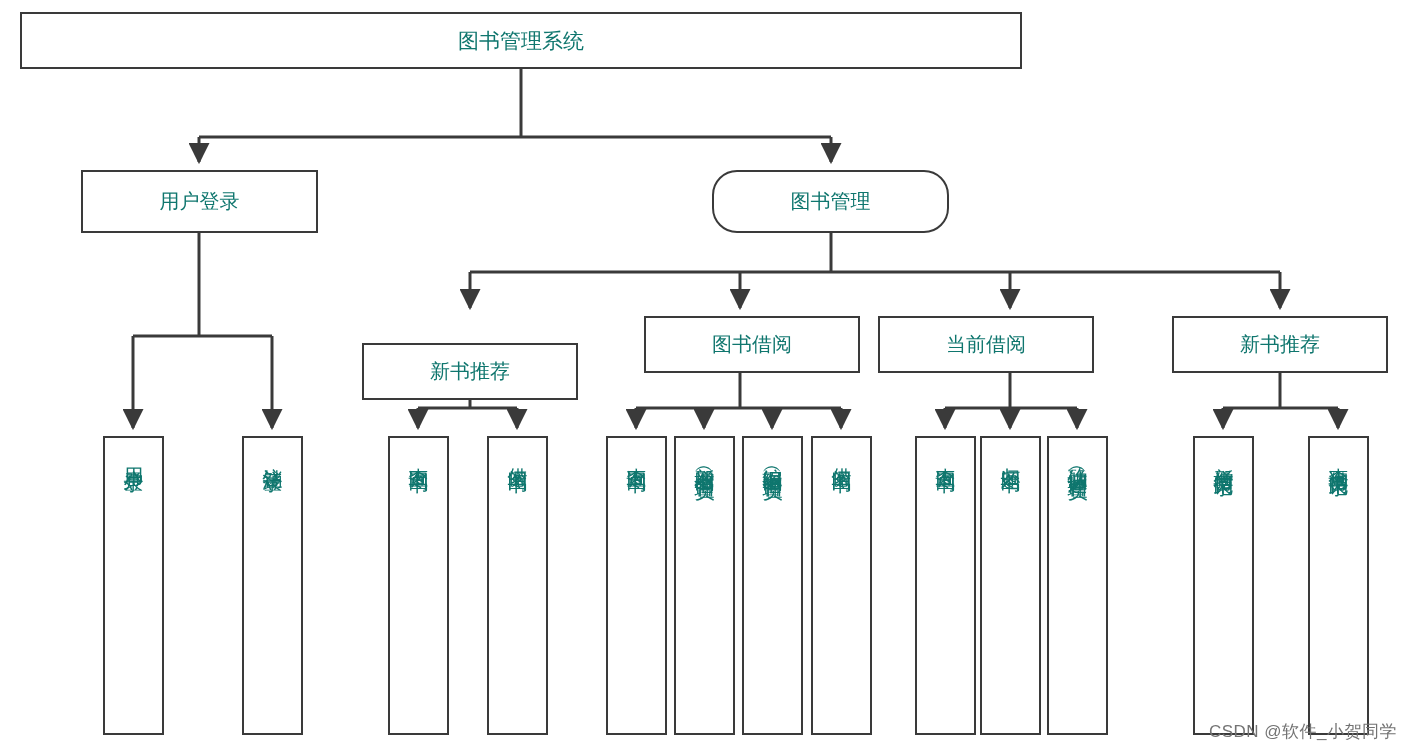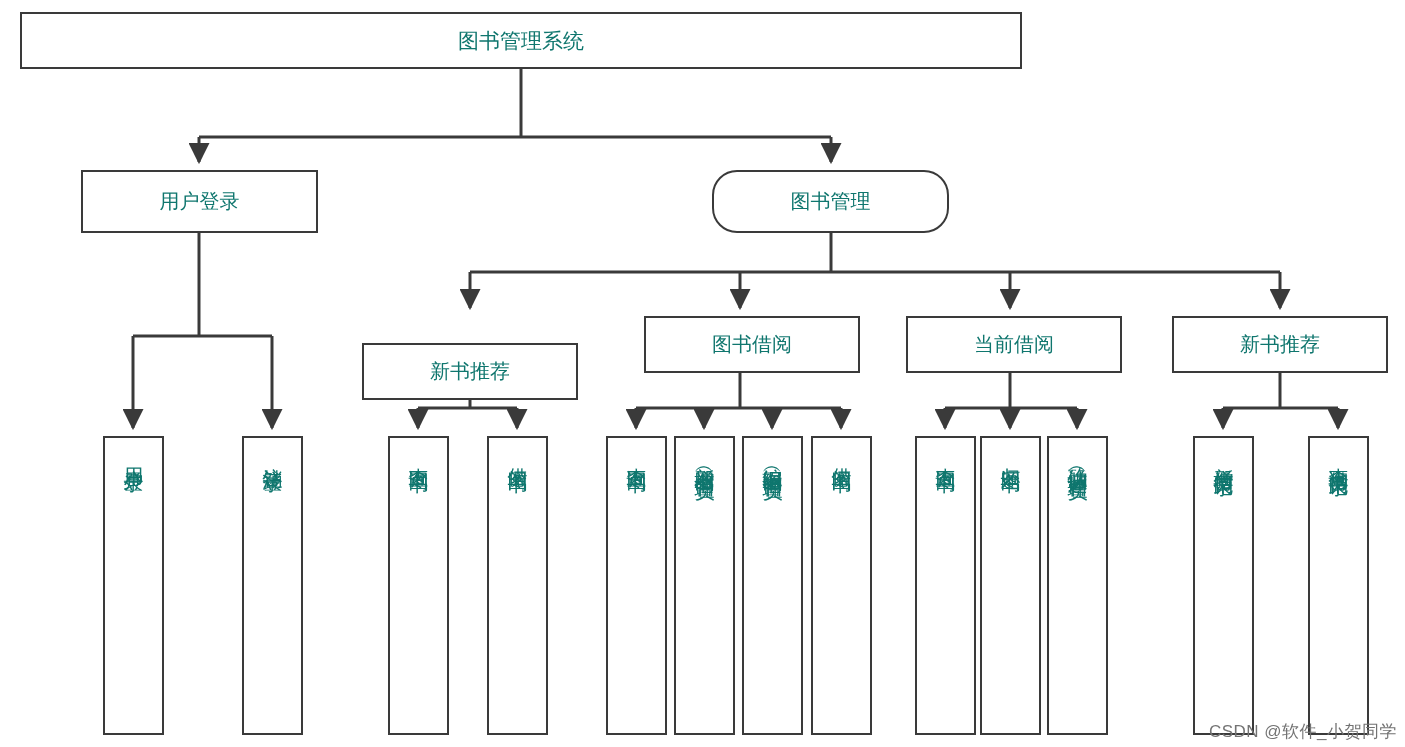--- a/index.html
+++ b/index.html
@@ -137,21 +137,21 @@
   <div class="node level1" style="left:712px; top:170px; width:237px; height:63px;border-radius:25px;">
     <span class="htext">图书管理</span>
   </div>
 
   <div class="node level2" style="left:362px; top:316px; width:216px; height:57px;margin-top:27px;">
     <span class="htext">新书推荐</span>
   </div>
   <div class="node level2" style="left:632px; top:316px; width:216px; height:57px;margin-left:12px;">
     <span class="htext">图书借阅</span>
   </div>
-  <div class="node level2" style="left:906px; top:316px; width:216px; height:57px;">
+  <div class="node level2" style="left:878px; top:316px; width:216px; height:57px;">
     <span class="htext">当前借阅</span>
   </div>
   <div class="node level2" style="left:1172px; top:316px; width:216px; height:57px;">
     <span class="htext">新书推荐</span>
   </div>
 
   <div class="node leaf" style="left:103px; top:436px; width:61px; height:299px;">
     <span class="vtext">用户登录</span>
   </div>
   <div class="node leaf" style="left:242px; top:436px; width:61px; height:299px;">

